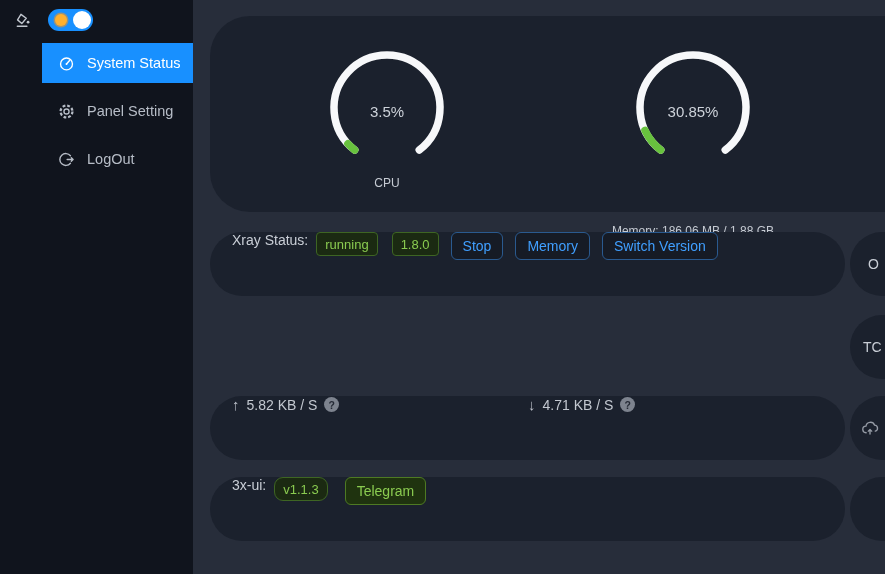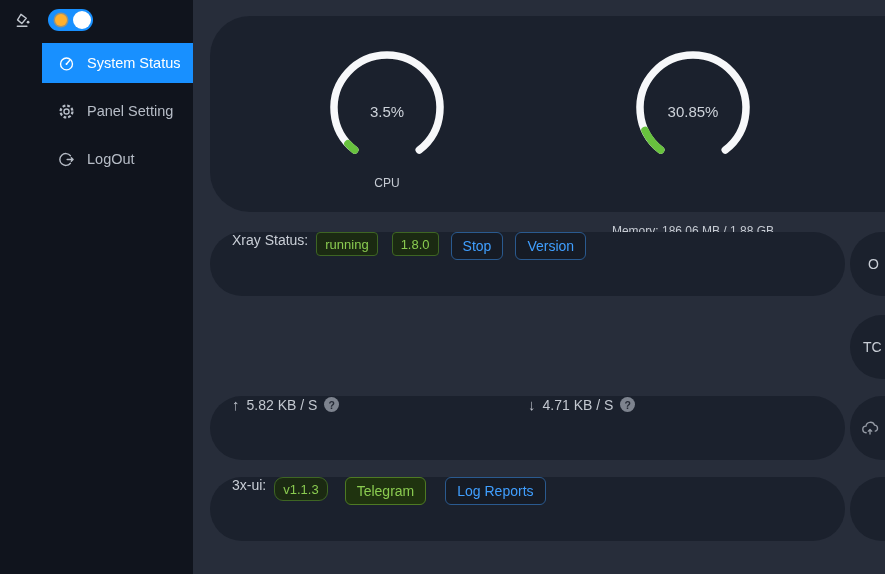--- a/index.html
+++ b/index.html
@@ -43,21 +43,21 @@
   .gauge-mem{left:423px;}
   .caption-mem{left:383px;width:200px;white-space:nowrap;margin-top:48px;}
 
   
   .tag-green{display:inline-flex;align-items:center;height:22px;padding:0 8px;border-radius:4px;font-size:13px;
     color:var(--success-text,#8acb50);border:1px solid var(--success-border,#3e6523);background:var(--success-bg,#1b2a12);}
   .btn{display:inline-flex;align-items:center;height:26px;padding:0 11px;border-radius:6px;font-size:14px;
     cursor:pointer;background:rgba(0,0,0,0.16);}
   .btn-blue{color:var(--blue-text,#409fff);border:1px solid var(--blue-border,#2a5a8f);}
   .btn-green{color:var(--success-text,#9ed45f);border:1px solid #4e7a23;background:#1f330f;}
-  .gap8{margin-right:8px;} .gap12{margin-right:12px;} .gap14{margin-right:14px;} .gap17{margin-right:17px;border-radius:9px;} .gap19{margin-right:19px;}
+  .gap8{margin-right:8px;} .gap12{margin-right:12px;} .gap14{margin-right:14px;} .gap17{margin-right:17px;border-radius:9px;} .gap19{margin-right:9px;}
 
   .speed-group{display:flex;align-items:center;gap:7px;color:#c3c8d0;}
   .speed-down{position:absolute;left:318px;}
   .q-icon{width:15px;height:15px;border-radius:50%;background:#7d838e;color:#242a35;font-size:10.5px;font-weight:bold;
     display:inline-flex;align-items:center;justify-content:center;cursor:pointer;}
   .arrow{font-size:15px;color:#b9bec7;}
 
   .frag{color:#c9ced6;}
 </style>
 </head>
@@ -135,42 +135,42 @@
         <div class="gauge-value">30.85%</div>
       </div>
       <div class="gauge-caption caption-mem">Memory: 186.06 MB / 1.88 GB</div>
     </div>
 
     <div class="card row-card" style="top:232px;">
       <span class="gap8">Xray Status:</span>
       <span class="tag-green gap14">running</span>
       <span class="tag-green gap12">1.8.0</span>
       <span class="btn btn-blue gap12">Stop</span>
-      <span class="btn btn-blue gap12">Version</span>
+      <span class="btn btn-blue gap12">Memory</span>
+      <span class="btn btn-blue">Switch Version</span>
     </div>
 
 
     <div class="card row-card" style="top:396px;">
       <span class="speed-group">
         <span class="arrow">↑</span>
         <span>5.82 KB / S</span>
         <span class="q-icon">?</span>
       </span>
       <span class="speed-group speed-down">
         <span class="arrow">↓</span>
         <span>4.71 KB / S</span>
         <span class="q-icon">?</span>
       </span>
     </div>
 
     <div class="card row-card" style="top:477px;">
       <span class="gap8">3x-ui:</span>
       <span class="tag-green gap17">v1.1.3</span>
       <span class="btn btn-green gap19">Telegram</span>
-      <span class="btn btn-blue">Log Reports</span>
     </div>
 
     <div class="card right-card" style="top:232px;padding-left:18px;">
       <span class="frag">O</span>
     </div>
     <div class="card right-card" style="top:315px;padding-left:13px;">
       <span class="frag">TC</span>
     </div>
     <div class="card right-card" style="top:396px;padding-left:11px;">
       <span class="icon">

